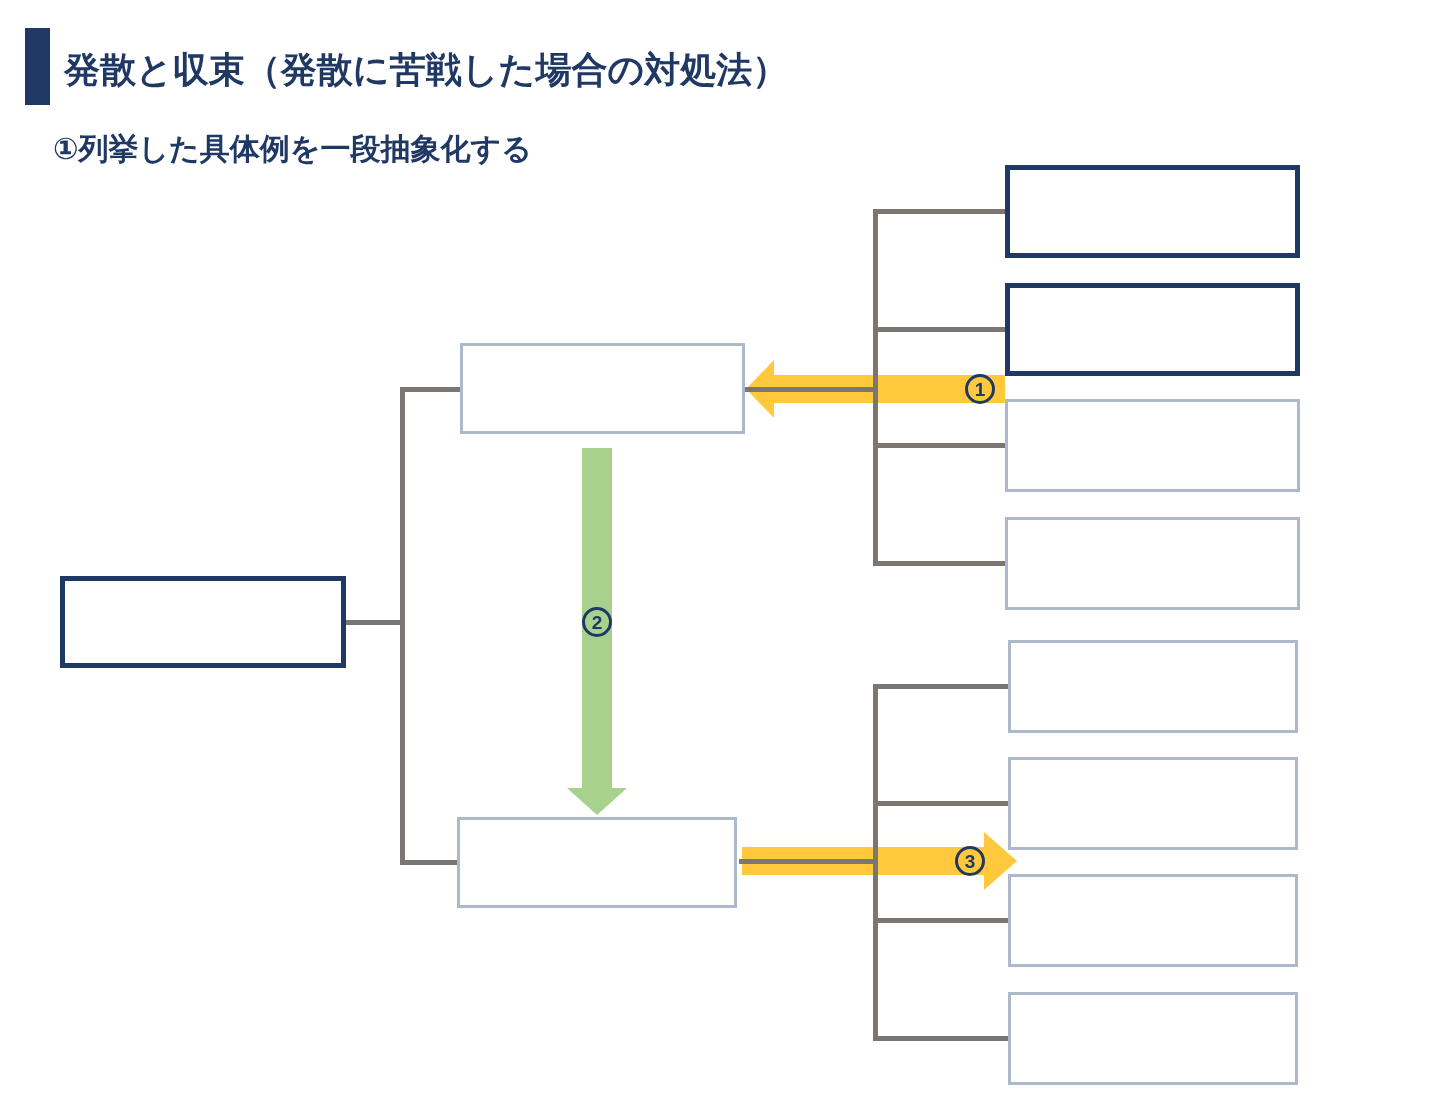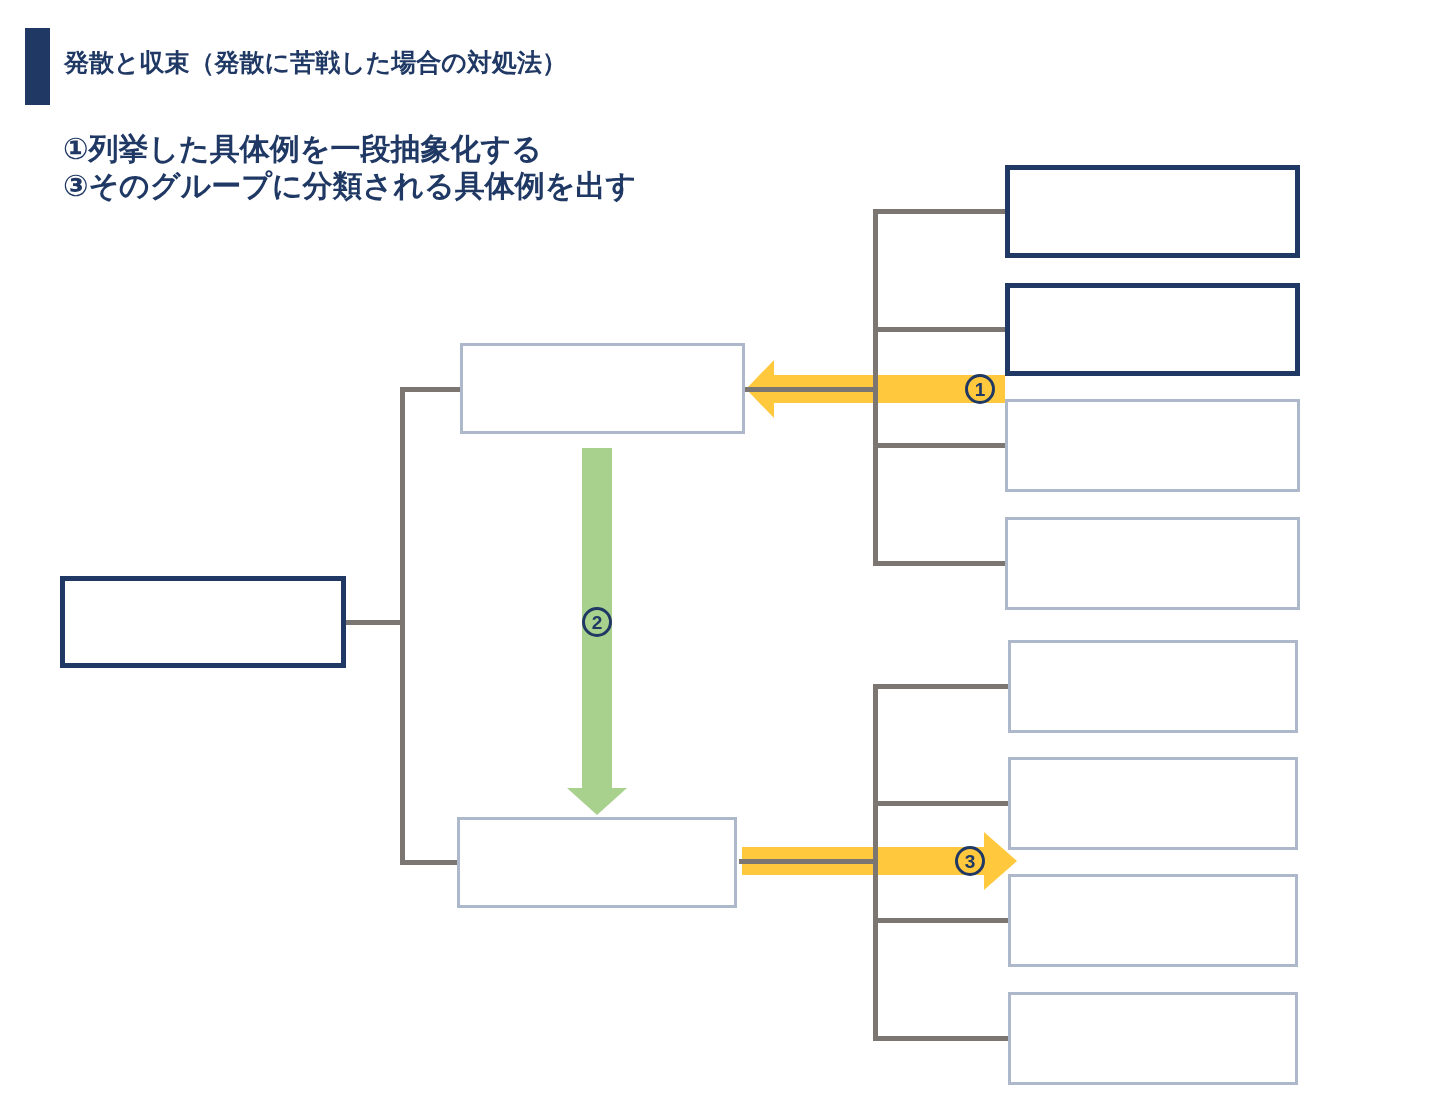--- a/index.html
+++ b/index.html
@@ -13,24 +13,24 @@
   html,body{margin:0;padding:0;background:#e8e8e8;}
   .canvas{
     position:relative;width:1440px;height:1103px;background:var(--bg);
     font-family:"Liberation Sans","DejaVu Sans",sans-serif;
     overflow:hidden;margin:0 auto;
   }
   
   .accent-bar{position:absolute;left:25px;top:28px;width:25px;height:77px;background:var(--navy);}
   .slide-title{
     position:absolute;left:64px;top:46px;margin:0;
-    font-size:25px;font-weight:bold;color:var(--navy);white-space:nowrap;letter-spacing:0;font-family:Liberation Mono, monospace;
+    font-size:36px;font-weight:bold;color:var(--navy);white-space:nowrap;letter-spacing:0;font-family:Liberation Mono, monospace;
   }
   
-  .instructions{position:absolute;left:63px;top:130px;}
+  .instructions{position:absolute;left:53px;top:130px;}
   .instructions p{
     margin:0;font-size:30px;font-weight:bold;color:var(--navy);
     line-height:37px;white-space:nowrap;
   }
   
   .diagram{position:absolute;inset:0;}
   .box{position:absolute;background:#fff;box-sizing:border-box;z-index:3;}
   .box.navy{border:5px solid var(--navy);}
   .box.gray{border:3px solid var(--boxgray);}
   .line{position:absolute;background:var(--line);z-index:2;}
@@ -50,21 +50,20 @@
 </head>
 <body>
 
 <div class="canvas">
 
   <div class="accent-bar"></div>
   <h1 class="slide-title">発散と収束（発散に苦戦した場合の対処法）</h1>
 
   <div class="instructions">
     <p>①列挙した具体例を一段抽象化する</p>
-    <p>③そのグループに分類される具体例を出す</p>
   </div>
 
   <div class="diagram">
 
     <div class="line" style="left:346px;top:620px;width:59px;height:5px"></div>
     <div class="line" style="left:400px;top:387px;width:5px;height:478px"></div>
     <div class="line" style="left:400px;top:387px;width:62px;height:5px"></div>
     <div class="line" style="left:400px;top:860px;width:59px;height:5px"></div>
 
     <div class="line" style="left:745px;top:387px;width:133px;height:5px"></div>

